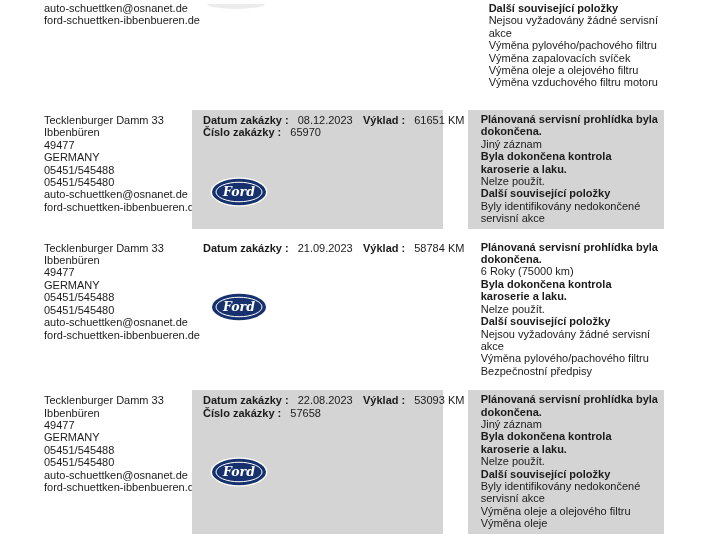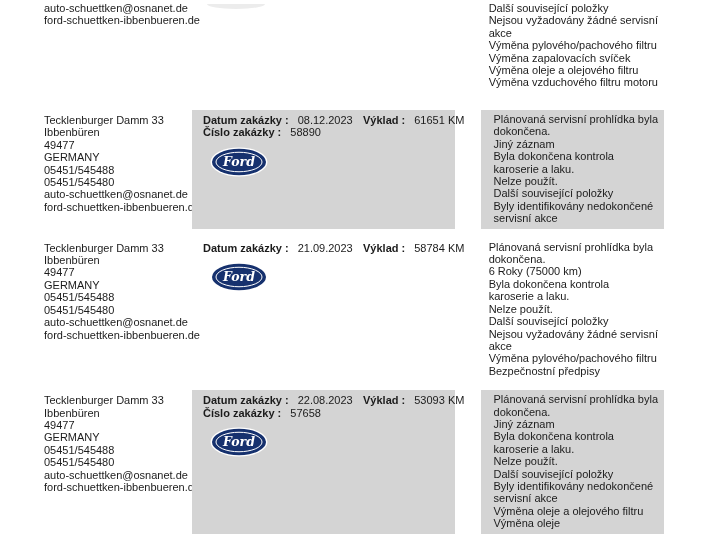--- a/index.html
+++ b/index.html
@@ -62,34 +62,34 @@
   .order-line .val { margin-left: 6px; }
   .vyklad {
     position: absolute;
     left: 171px;
     top: 4px;
   }
 
   .ford-logo {
     width: 58px;
     height: 30px;
-    margin: 8px 0 0 7px;
+    margin: 38px 0 0 7px;
   }
   .ford-logo svg { display: block; width: 58px; height: 30px; }
 
   .logo-remnant {
     width: 58px;
     height: 5px;
     margin-left: 4px;
     background: #ececec;
     border-radius: 0 0 29px 29px / 0 0 5px 5px;
   }
 
   .svc-line { min-height: 12.4px; }
-  .svc-line.bold { font-weight: normal; }
+  .svc-line.bold { font-weight: bold; }
 </style>
 </head>
 <body>
 
 <div id="history">
     <div class="record partial">
     <div class="cell address">
         <div>auto-schuettken@osnanet.de</div>
         <div>ford-schuettken-ibbenbueren.de</div>
       </div>
@@ -124,21 +124,21 @@
         <div class="order-line">
           <span class="lbl">Datum zakázky :</span>
           <span class="val">08.12.2023</span>
           <span class="vyklad">
             <span class="lbl">Výklad :</span>
             <span class="val">61651 KM</span>
           </span>
         </div>
         <div class="order-line">
           <span class="lbl">Číslo zakázky :</span>
-          <span class="val">58890</span>
+          <span class="val">65970</span>
         </div>
       </div>
       <div class="ford-logo">
         <svg viewBox="0 0 116 60" xmlns="http://www.w3.org/2000/svg">
           <ellipse cx="58" cy="30" rx="57" ry="29" fill="#ffffff"></ellipse>
           <ellipse cx="58" cy="30" rx="54" ry="26.5" fill="#16316e"></ellipse>
           <ellipse cx="58" cy="30" rx="46" ry="19.5" fill="none" stroke="#ffffff" stroke-width="2"></ellipse>
           <text x="58" y="38" text-anchor="middle" fill="#ffffff" font-family="DejaVu Serif, serif" font-style="italic" font-weight="bold" font-size="25">Ford</text>
         </svg>
       </div>

